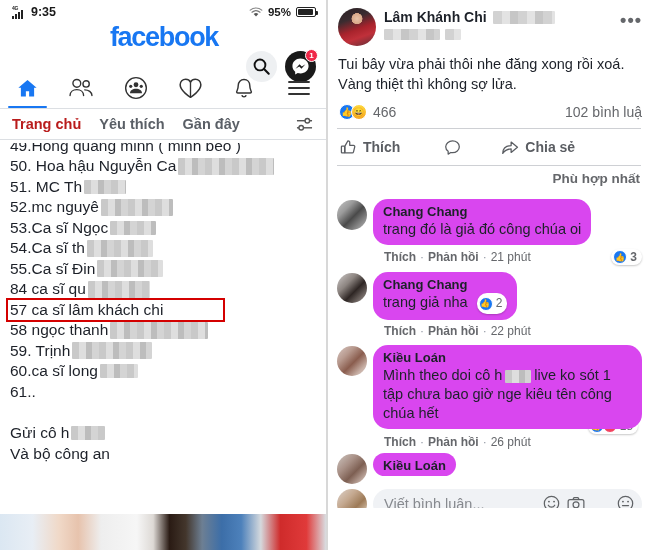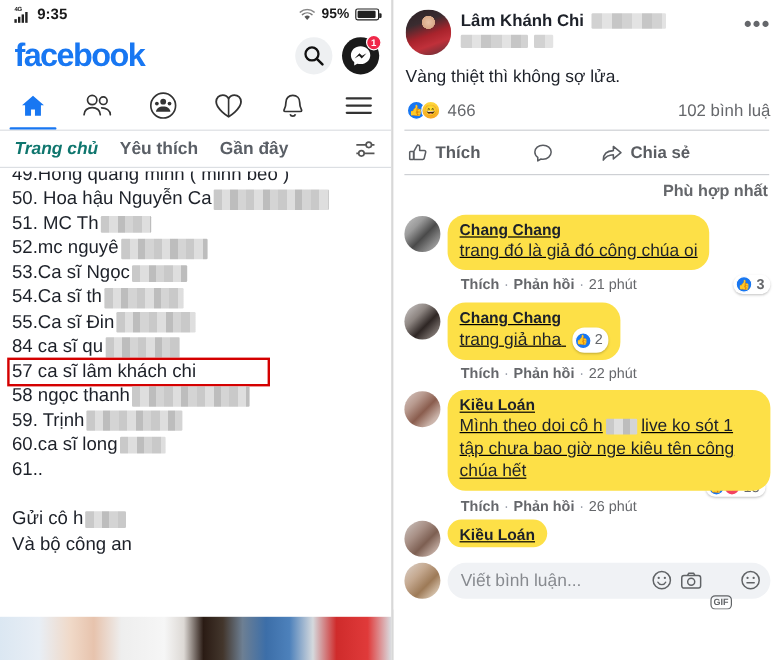--- a/index.html
+++ b/index.html
@@ -35,21 +35,21 @@
   .sig-bars i:nth-child(3) { height: 7px; }
   .sig-bars i:nth-child(4) { height: 9px; }
   .sig-4g { position: absolute; top: -1px; left: 0; font-size: 5px; font-weight: bold; letter-spacing: -0.3px; }
   .sb-time { font-size: 12.5px; font-weight: bold; }
   .batt { width: 20px; height: 10px; border: 1.4px solid #222; border-radius: 2px; position: relative; }
   .batt::after { content: ""; position: absolute; right: -3px; top: 3px; width: 2px; height: 4px; background: #222; border-radius: 0 1px 1px 0; }
   .batt i { position: absolute; left: 1px; top: 1px; bottom: 1px; width: 15px; background: #222; border-radius: 1px; }
   .pct { font-size: 11.5px; font-weight: bold; }
 
   
-  .fb-header { height: 44px; display: flex; align-items: center; padding: 0 10px 0 12px; }
+  .fb-header { height: 44px; display: flex; align-items: center; padding: 0 10px 0 12px; flex-direction: column; }
   .fb-logo {
     font-size: 27px; font-weight: bold; color: #1877f2;
     letter-spacing: -1.3px; line-height: 1;
   }
   .hdr-actions { margin-left: auto; display: flex; align-items: center; gap: 8px; }
   .circ-btn {
     width: 31px; height: 31px; border-radius: 50%;
     background: #eef0f2; display: flex; align-items: center; justify-content: center;
     position: relative;
   }
@@ -70,21 +70,21 @@
   }
   .nav-item.active::after {
     content: ""; position: absolute; bottom: 0; left: 14%; right: 14%;
     height: 2.5px; background: #1877f2; border-radius: 2px;
   }
   .nav-sep { height: 1px; background: #dcdfe3; }
 
   
   .fb-tabs { height: 30px; display: flex; align-items: center; padding: 0 12px; gap: 18px; }
   .tab { font-size: 14.5px; font-weight: bold; color: #5a5f66; white-space: nowrap; }
-  .tab.active { color: #0f766e; font-style: italic; }
+  .tab.active { color: #b91c1c; }
   .tab-filter { margin-left: auto; }
   .tabs-sep { height: 1px; background: #dcdfe3; }
 
   
   .post-body { padding: 3px 0 0 10px; position: relative; }
   .cut-line {
     height: 12px; overflow: hidden; position: relative;
     margin-bottom: 1px;
   }
   .cut-line span {
@@ -173,22 +173,22 @@
   .c-av {
     width: 30px; height: 30px; border-radius: 50%; flex: none; margin-top: 1px;
   }
   .c-av.a { background: linear-gradient(135deg,#c7c7c7 0%,#9a9a9a 30%,#4a4a4a 55%,#8d8d8d 80%,#bdbdbd 100%); }
   .c-av.b { background: linear-gradient(135deg,#d0cccb 0%,#8c8480 35%,#2e2624 60%,#7d7470 85%,#cfcbc9 100%); }
   .c-av.c { background: linear-gradient(135deg,#d9c9c3 0%,#b89a8f 30%,#8a5d4e 55%,#c8b0a6 80%,#e0d6d1 100%); }
   .c-av.d { background: linear-gradient(135deg,#cfc6c1 0%,#a89086 35%,#7d5f52 60%,#c0aaa0 85%,#ddd5d0 100%); }
   .c-av.e { background: linear-gradient(135deg,#ded3cb 0%,#c4a88f 35%,#9d7a57 62%,#d3bfa8 85%,#e6ded6 100%); }
   .c-body { margin-left: 6px; flex: 1; min-width: 0; }
   .bubble {
-    background: #fde047; border-radius: 15px; padding: 5px 10px 6px 10px;
-    display: inline-block; max-width: 100%; position: relative; text-decoration: underline;
+    background: #d946ef; border-radius: 15px; padding: 5px 10px 6px 10px;
+    display: inline-block; max-width: 100%; position: relative;
   }
   .c-name { font-size: 13px; font-weight: bold; color: #1d2129; line-height: 16px; }
   .c-text { font-size: 14.5px; color: #1d2129; line-height: 19px; }
   .c-actions {
     font-size: 12px; color: #65676b; padding: 4px 0 0 11px;
     display: flex; align-items: center; gap: 4px; font-weight: bold;
   }
   .c-actions .tm { font-weight: normal; }
   .dot-sep { color: #9197a3; font-weight: normal; }
   .like-pill {
@@ -423,20 +423,21 @@
         </div>
         <div class="ph-meta">
           <span class="blur2" style="width:56px;height:11px"></span>
           <span class="blur2" style="width:16px;height:11px"></span>
         </div>
       </div>
       <div class="dots">•••</div>
     </div>
 
     <div class="post-text">
+      <div>Tui bây vừa phải thôi nhe đăng xong rồi xoá.</div>
       <div>Vàng thiệt thì không sợ lửa.</div>
     </div>
 
     <div class="stats-row">
       <div class="reacts">
         <span class="rc rc-like">👍</span>
         <span class="rc rc-haha">😄</span>
       </div>
       <span class="react-count">466</span>
       <span class="cmt-count">102 bình luậ</span>

